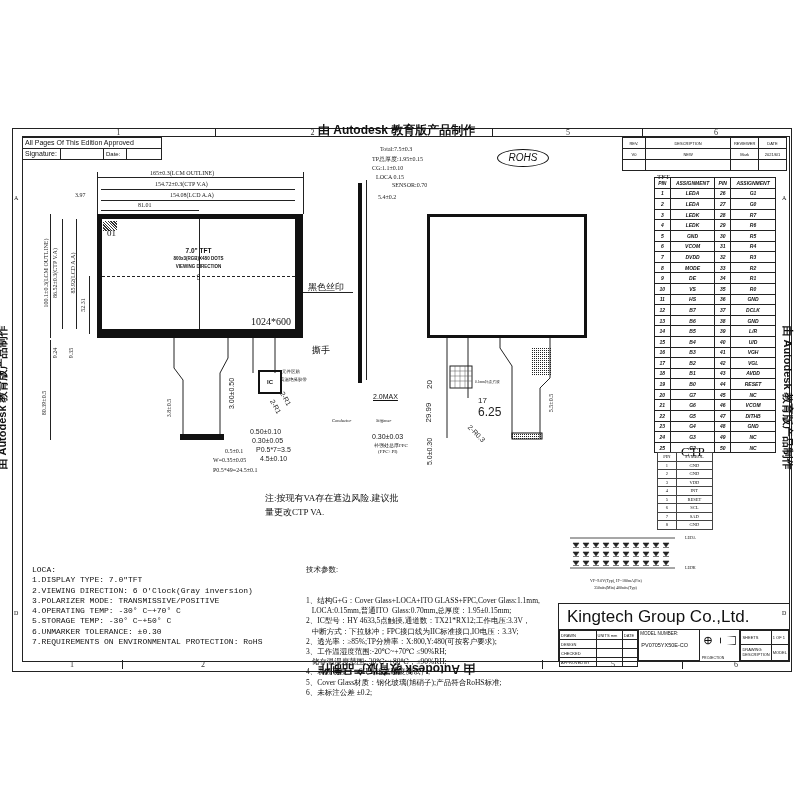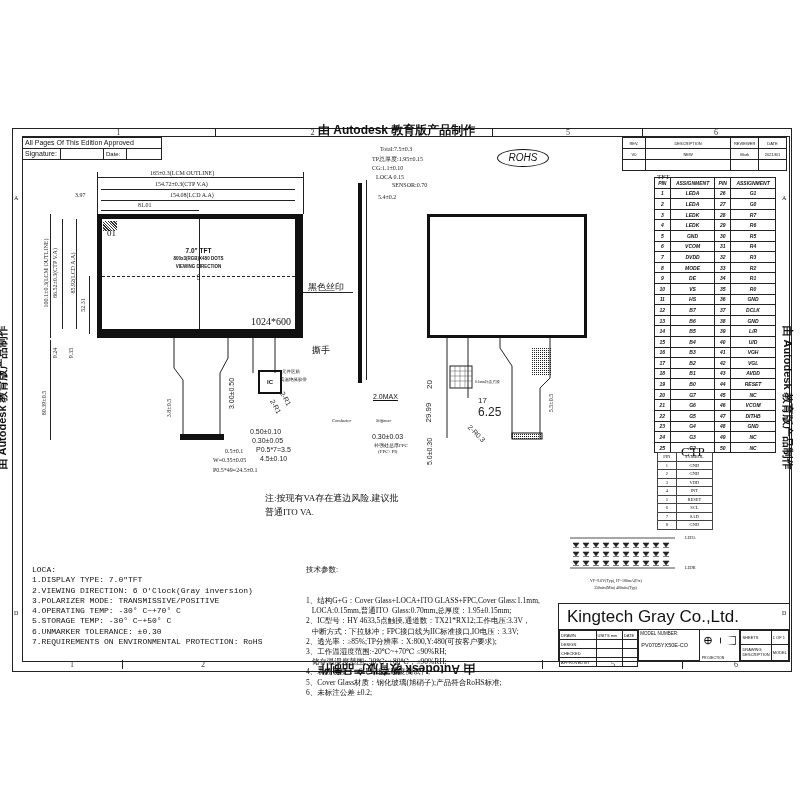--- a/index.html
+++ b/index.html
@@ -431,42 +431,42 @@
       <path d="M98 17 h6 l-3 4 z M98 21.5 h6" stroke="#222" stroke-width="0.6"></path>
       <path d="M98 26 h6 l-3 4 z M98 30.5 h6" stroke="#222" stroke-width="0.6"></path>
     </g>
 </svg>
 <div class="abs" style="left:685px;top:535px;font-size:4px;">LEDA</div>
 <div class="abs" style="left:685px;top:565px;font-size:4px;">LEDK</div>
 <div class="abs" style="left:590px;top:578px;font-size:4px;white-space:nowrap;">VF=9.0V(Typ), IF=180mA(Fix)</div>
 <div class="abs" style="left:594px;top:585px;font-size:4px;white-space:nowrap;">350nits(Min) 400nits(Typ)</div>
 
 <div class="abs" style="left:265px;top:492px;font-size:9px;white-space:nowrap;">注:按现有VA存在遮边风险.建议批</div>
-<div class="abs" style="left:265px;top:506px;font-size:9px;white-space:nowrap;">普通ITO VA.</div>
+<div class="abs" style="left:265px;top:506px;font-size:9px;white-space:nowrap;">量更改CTP VA.</div>
 
 <div class="abs notes" style="left:32px;top:565px;">
   <div>LOCA:</div>
   <div id="notes-items">
       <div>1.DISPLAY TYPE:  7.0"TFT</div>
       <div>2.VIEWING DIRECTION: 6 O'Clock(Gray inversion)</div>
       <div>3.POLARIZER MODE: TRANSMISSIVE/POSITIVE</div>
       <div>4.OPERATING TEMP: -30° C~+70° C</div>
       <div>5.STORAGE TEMP: -30° C~+50° C</div>
       <div>6.UNMARKER TOLERANCE: ±0.30</div>
       <div>7.REQUIREMENTS ON ENVIRONMENTAL PROTECTION: RoHS</div>
     </div>
 </div>
 
 <div class="abs tech" style="left:306px;top:545px;white-space:pre;">
   <div>技术参数:</div>
   <div id="tech-items"><div>1、结构G+G：Cover Glass+LOCA+ITO GLASS+FPC,Cover Glass:1.1mm,</div><div>   LOCA:0.15mm,普通ITO  Glass:0.70mm,总厚度：1.95±0.15mm;</div><div>2、IC型号：HY 4633,5点触摸,通道数：TX21*RX12;工作电压:3.3V，</div><div>   中断方式：下拉脉冲；FPC接口线为IIC标准接口,IO电压：3.3V;</div><div>2、透光率：≥85%;TP分辨率：X:800,Y:480(可按客户要求);</div><div>3、工作温湿度范围:-20℃~+70℃ ≤90%RH;</div><div>   储存温湿度范围:-30℃~+80℃，≤90%RH;</div><div>4、表面硬度：≥6H（铅笔硬度测试）;</div><div>5、Cover Glass材质：钢化玻璃(旭硝子);产品符合RoHS标准;</div><div>6、未标注公差 ±0.2;</div></div>
 </div>
 
 <div class="abs" style="left:558px;top:603px;width:230px;height:57px;border:1px solid #222;border-right:none;border-bottom:none;">
-  <div style="height:25px;font-family:'Liberation Sans',sans-serif;font-size:17px;line-height:25px;padding-left:8px;border-bottom:1px solid #222;">Kingtech Gray Co.,Ltd.</div>
+  <div style="height:25px;font-family:'Liberation Sans',sans-serif;font-size:17px;line-height:25px;padding-left:8px;border-bottom:1px solid #222;">Kingtech Group Co.,Ltd.</div>
   <div style="display:flex;height:31px;">
     <table class="tb" style="width:80px;">
       <tbody>
           <tr>
             <td>DRAWN</td>
             <td>UNITS mm</td>
             <td>DATE</td>
           </tr>
       <tr>
             <td>DESIGN</td>

